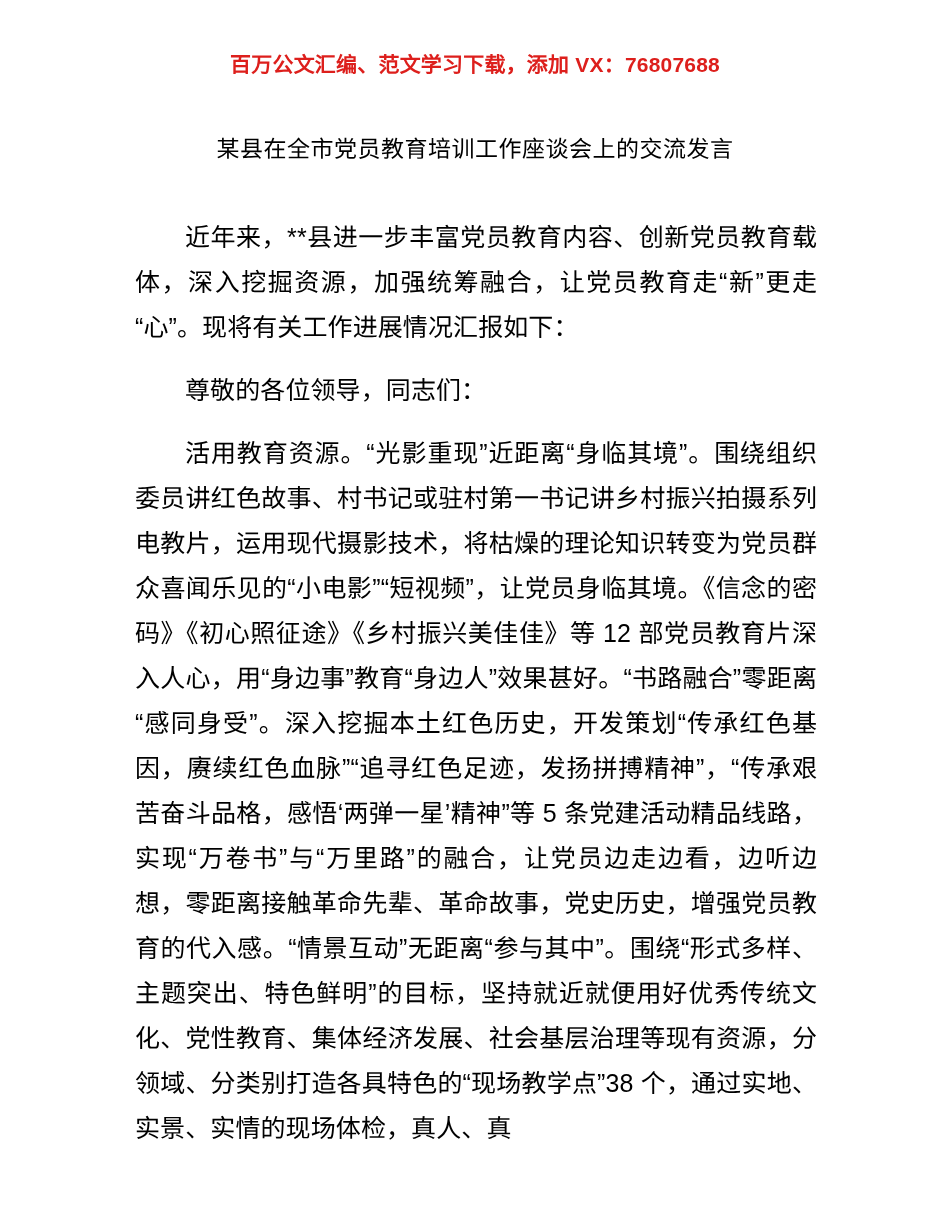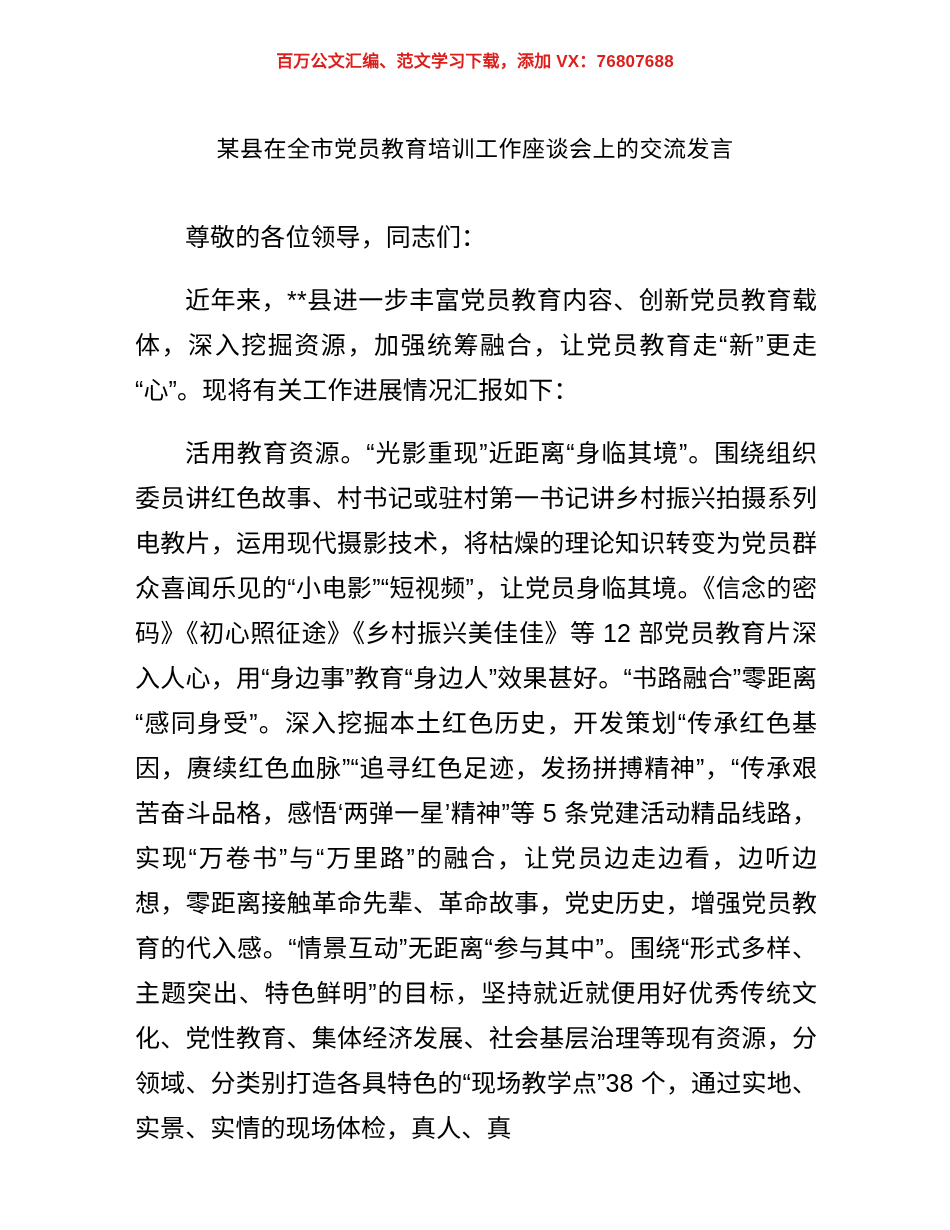--- a/index.html
+++ b/index.html
@@ -26,21 +26,21 @@
   }
 
   
   .watermark {
     position: absolute;
     top: 52px;
     left: 0;
     width: 950px;
     text-align: center;
     color: #dd1f1c;
-    font-size: 17px;
+    font-size: 21px;
     font-weight: 700;
     letter-spacing: 0.2px;
     line-height: 1.2;
     white-space: nowrap;
     user-select: none;
   }
 
   
   .doc-title {
     position: absolute;
@@ -84,18 +84,18 @@
 </head>
 <body>
 
 <div class="page">
 
   <div class="watermark">百万公文汇编、范文学习下载，添加 VX：76807688</div>
 
   <h1 class="doc-title">某县在全市党员教育培训工作座谈会上的交流发言</h1>
 
   <div class="body-text">
+    <p class="para">近年来，**县进一步丰富党员教育内容、创新党员教育载体，深入挖掘资源，加强统筹融合，让党员教育走“新”更走“心”。现将有关工作进展情况汇报如下：</p>
     <p class="para para-greeting">尊敬的各位领导，同志们：</p>
-    <p class="para">近年来，**县进一步丰富党员教育内容、创新党员教育载体，深入挖掘资源，加强统筹融合，让党员教育走“新”更走“心”。现将有关工作进展情况汇报如下：</p>
     <p class="para">活用教育资源。“光影重现”近距离“身临其境”。围绕组织委员讲红色故事、村书记或驻村第一书记讲乡村振兴拍摄系列电教片，运用现代摄影技术，将枯燥的理论知识转变为党员群众喜闻乐见的“小电影”“短视频”，让党员身临其境。《信念的密码》《初心照征途》《乡村振兴美佳佳》等 12 部党员教育片深入人心，用“身边事”教育“身边人”效果甚好。“书路融合”零距离“感同身受”。深入挖掘本土红色历史，开发策划“传承红色基因，赓续红色血脉”“追寻红色足迹，发扬拼搏精神”，“传承艰苦奋斗品格，感悟‘两弹一星’精神”等 5 条党建活动精品线路，实现“万卷书”与“万里路”的融合，让党员边走边看，边听边想，零距离接触革命先辈、革命故事，党史历史，增强党员教育的代入感。“情景互动”无距离“参与其中”。围绕“形式多样、主题突出、特色鲜明”的目标，坚持就近就便用好优秀传统文化、党性教育、集体经济发展、社会基层治理等现有资源，分领域、分类别打造各具特色的“现场教学点”38 个，通过实地、实景、实情的现场体检，真人、真</p>
   </div>
 
 </div>
 
 </body></html>

